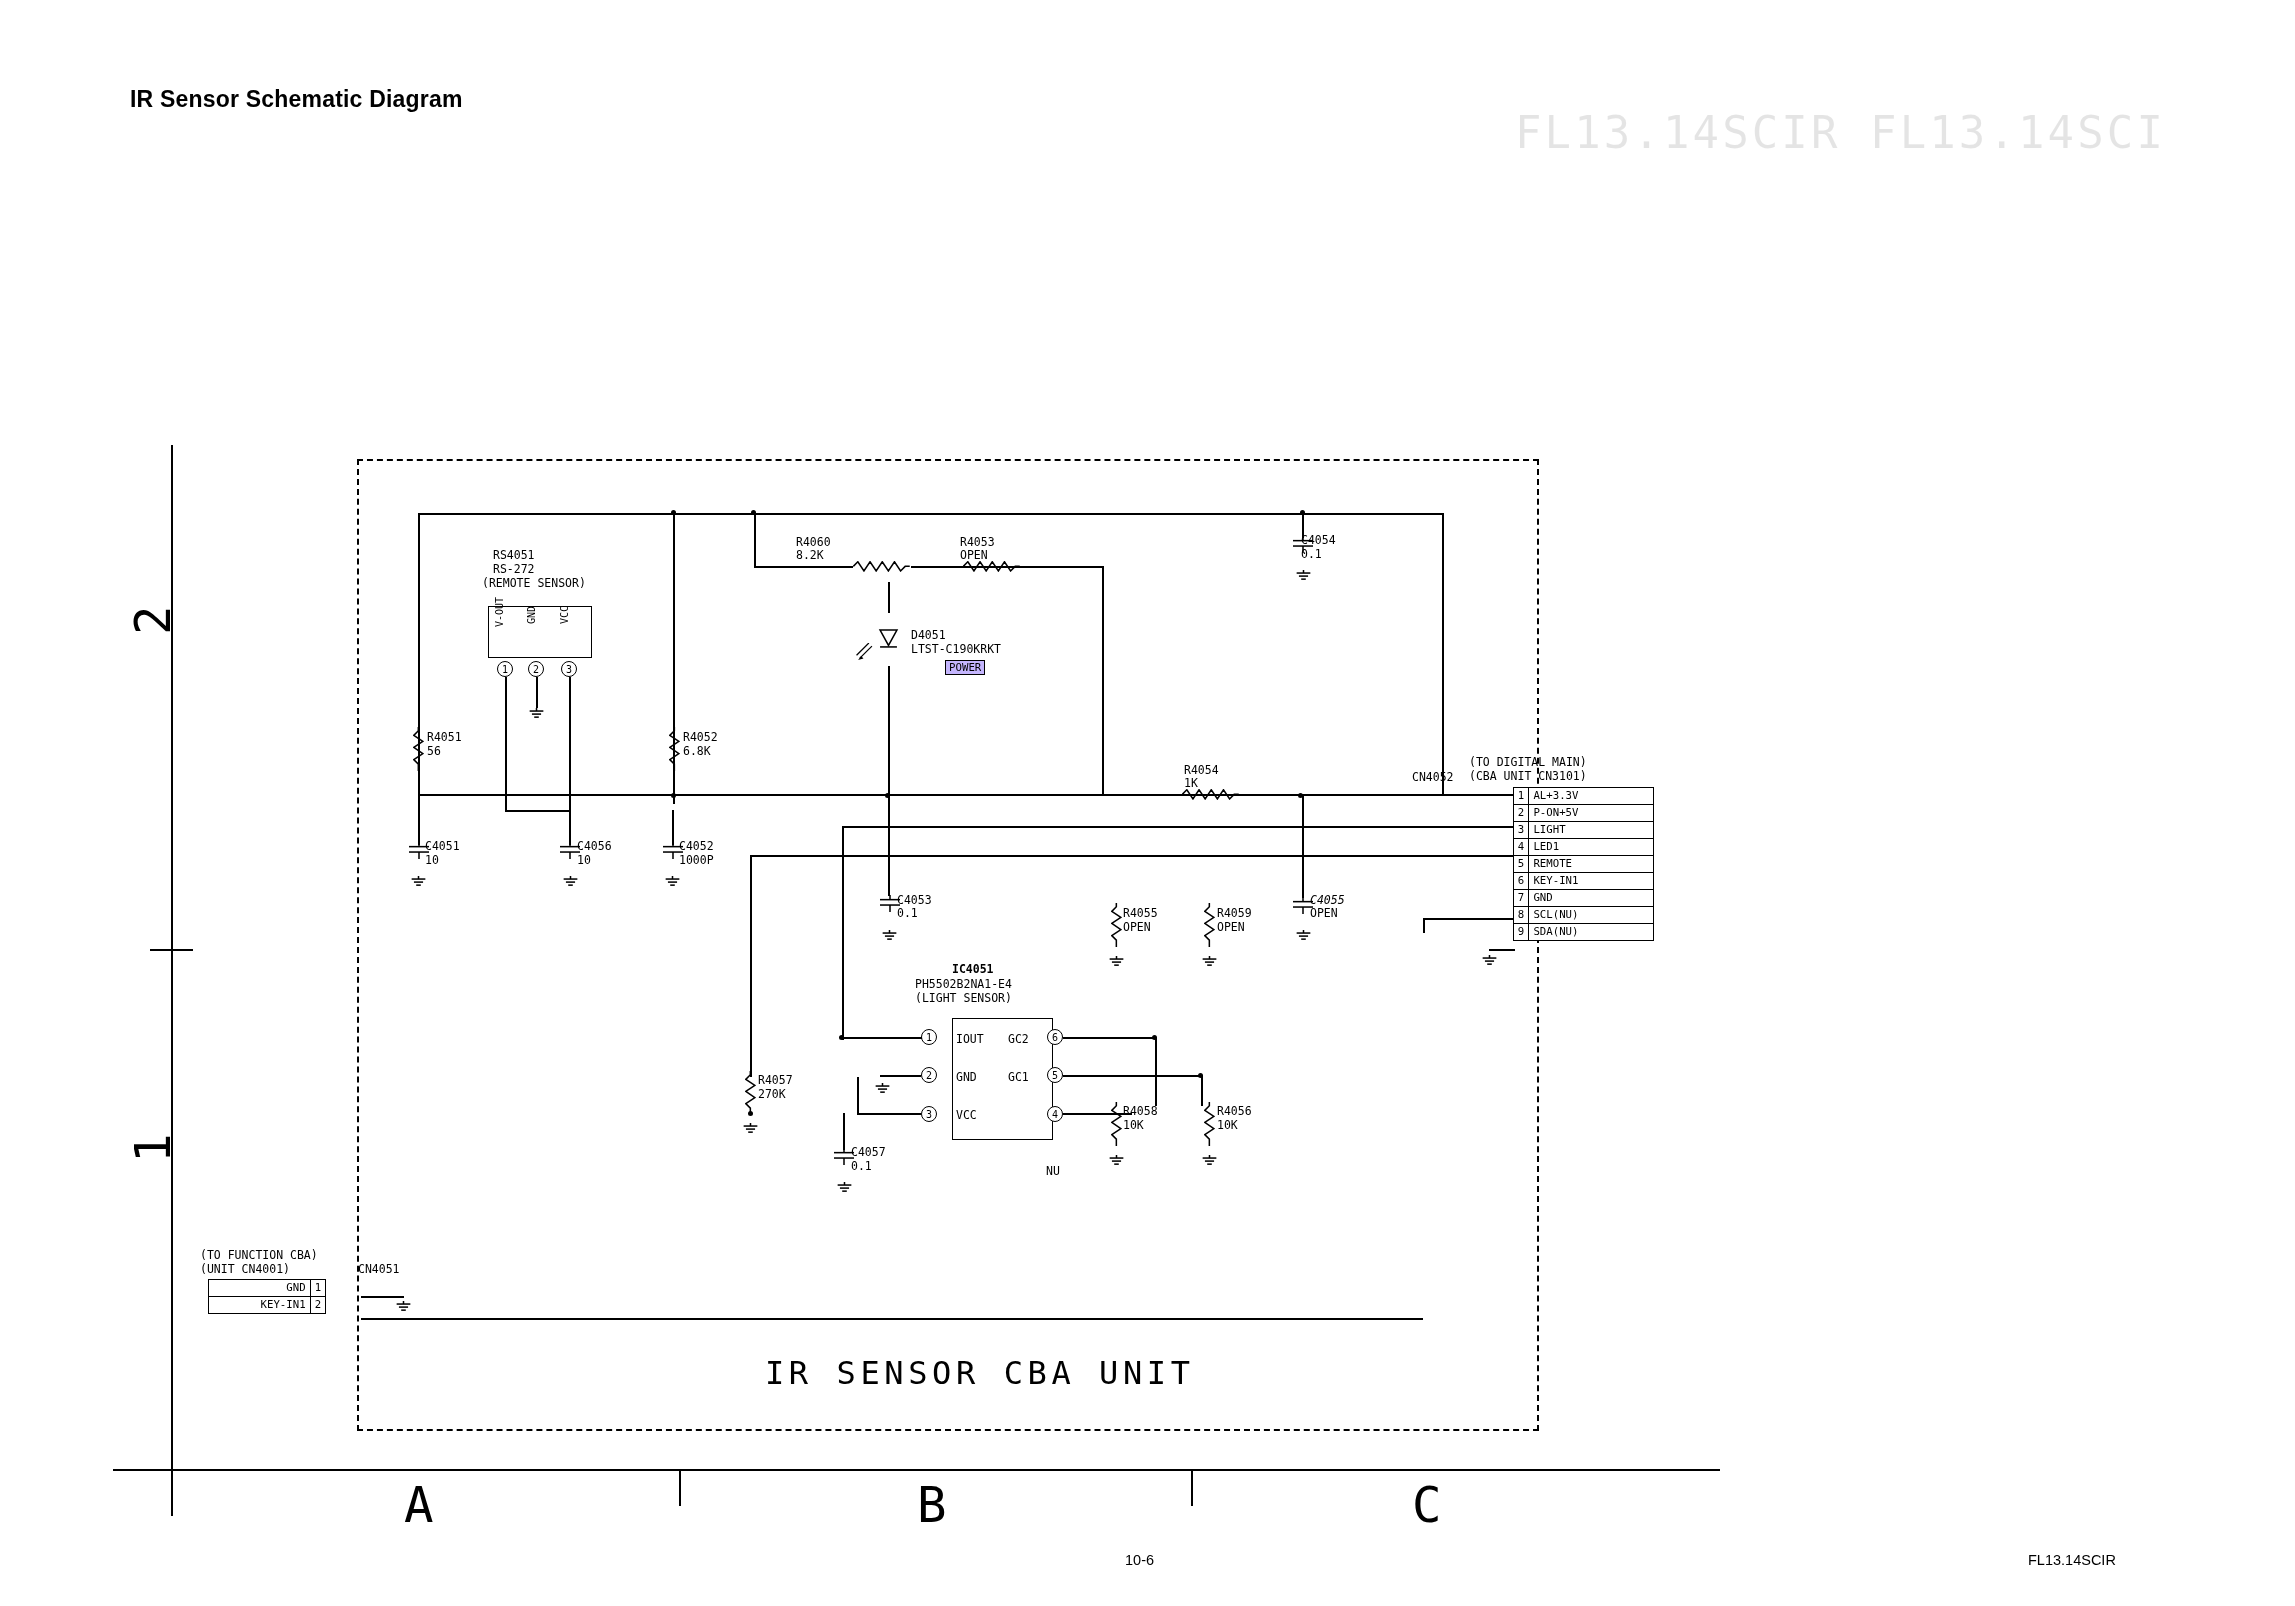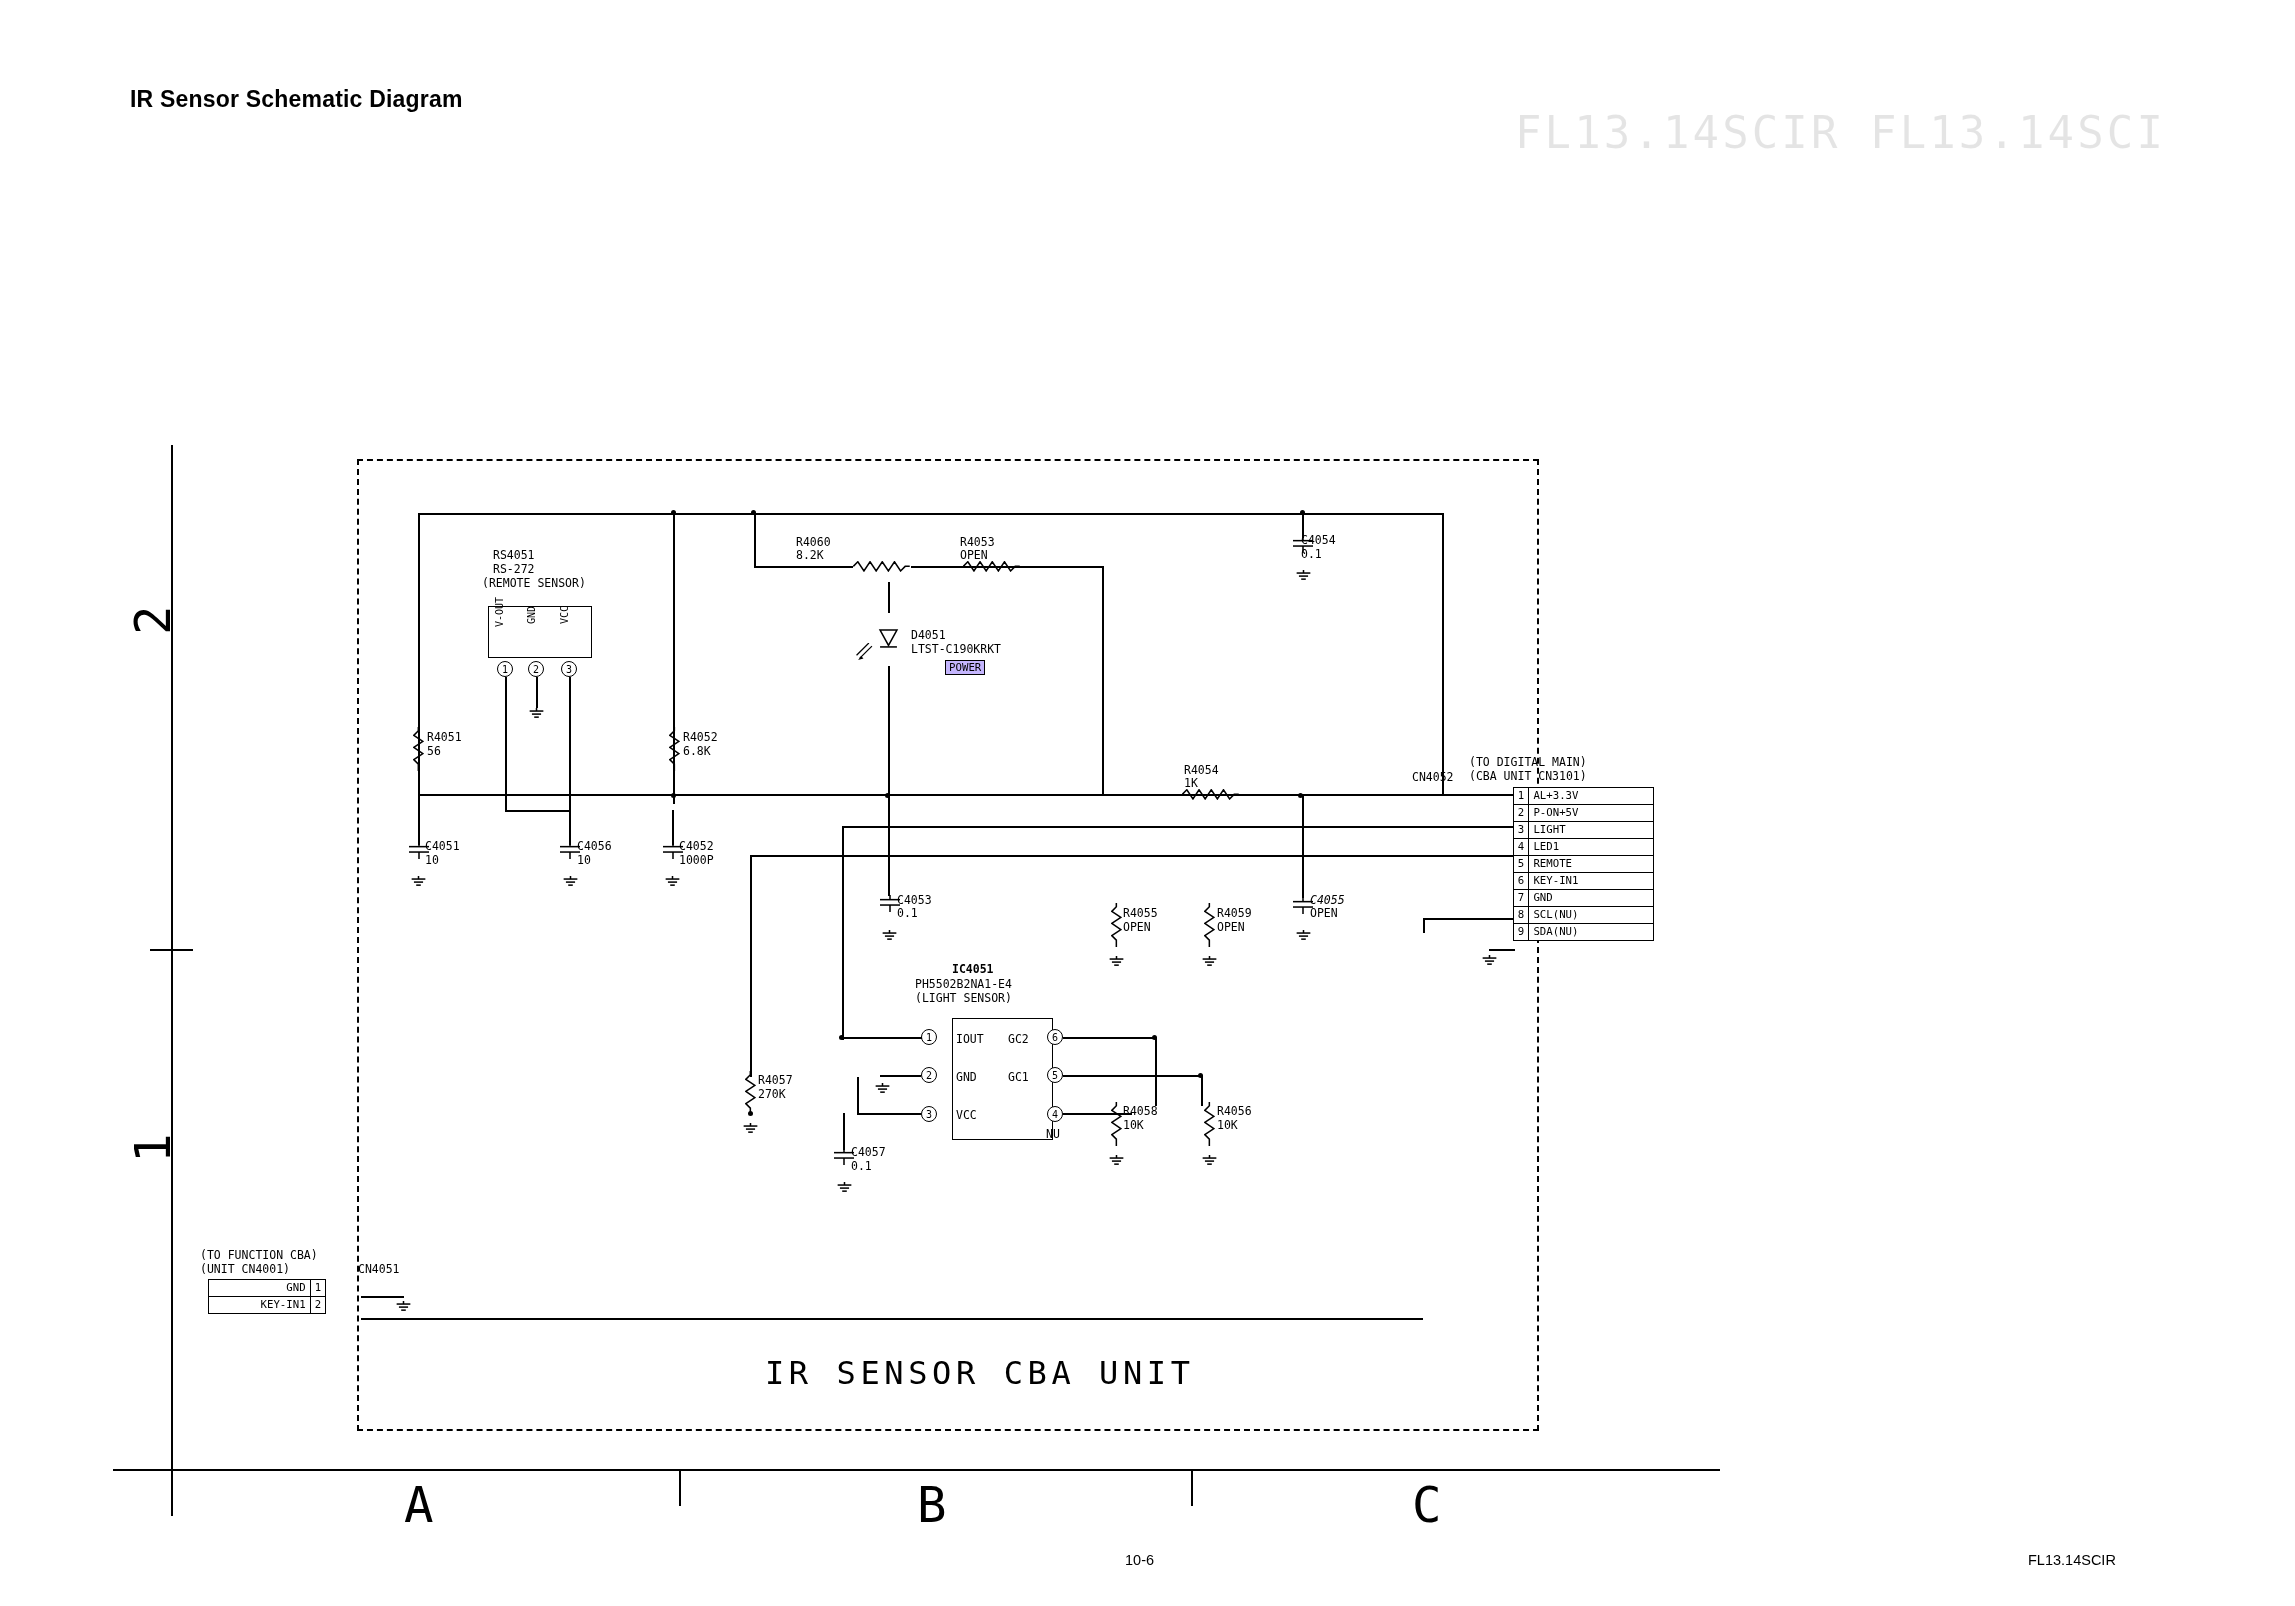--- a/index.html
+++ b/index.html
@@ -361,21 +361,21 @@
 <div class="icbox" style="left:952px;top:1018px;width:101px;height:122px;"></div>
 <div class="t tb" style="left:952px;top:963px;font-weight:bold;">IC4051</div>
 <div class="t" style="left:915px;top:978px;">PH5502B2NA1-E4</div>
 <div class="t" style="left:915px;top:992px;">(LIGHT SENSOR)</div>
 
 <div class="t" style="left:956px;top:1033px;">IOUT</div>
 <div class="t" style="left:956px;top:1071px;">GND</div>
 <div class="t" style="left:956px;top:1109px;">VCC</div>
 <div class="t" style="left:1008px;top:1033px;">GC2</div>
 <div class="t" style="left:1008px;top:1071px;">GC1</div>
-<div class="t" style="left:1018px;top:1128px;padding-left:28px;">NU</div>
+<div class="t" style="left:1018px;top:1165px;padding-left:28px;">NU</div>
 
 <div class="pin" style="left:921px;top:1029px;">1</div>
 <div class="pin" style="left:921px;top:1067px;">2</div>
 <div class="pin" style="left:921px;top:1106px;">3</div>
 <div class="pin" style="left:1047px;top:1029px;">6</div>
 <div class="pin" style="left:1047px;top:1067px;">5</div>
 <div class="pin" style="left:1047px;top:1106px;">4</div>
 
 <div class="w wh" style="left:842px;top:1037px;width:80px;"></div>
 <div class="w wh" style="left:880px;top:1075px;width:41px;"></div>

